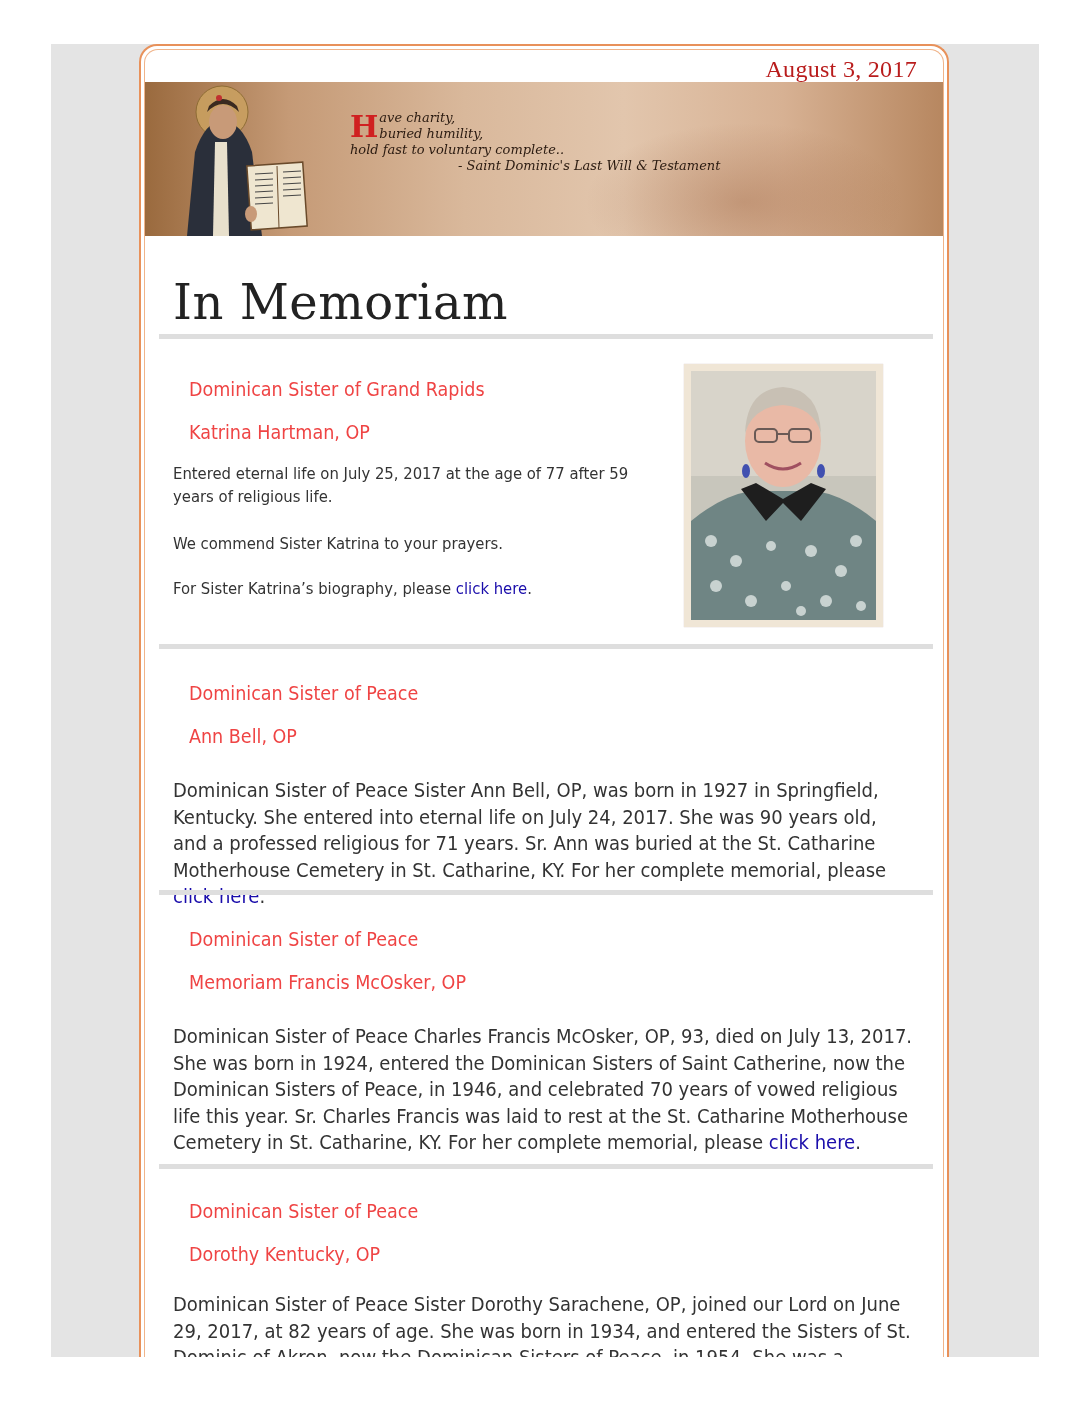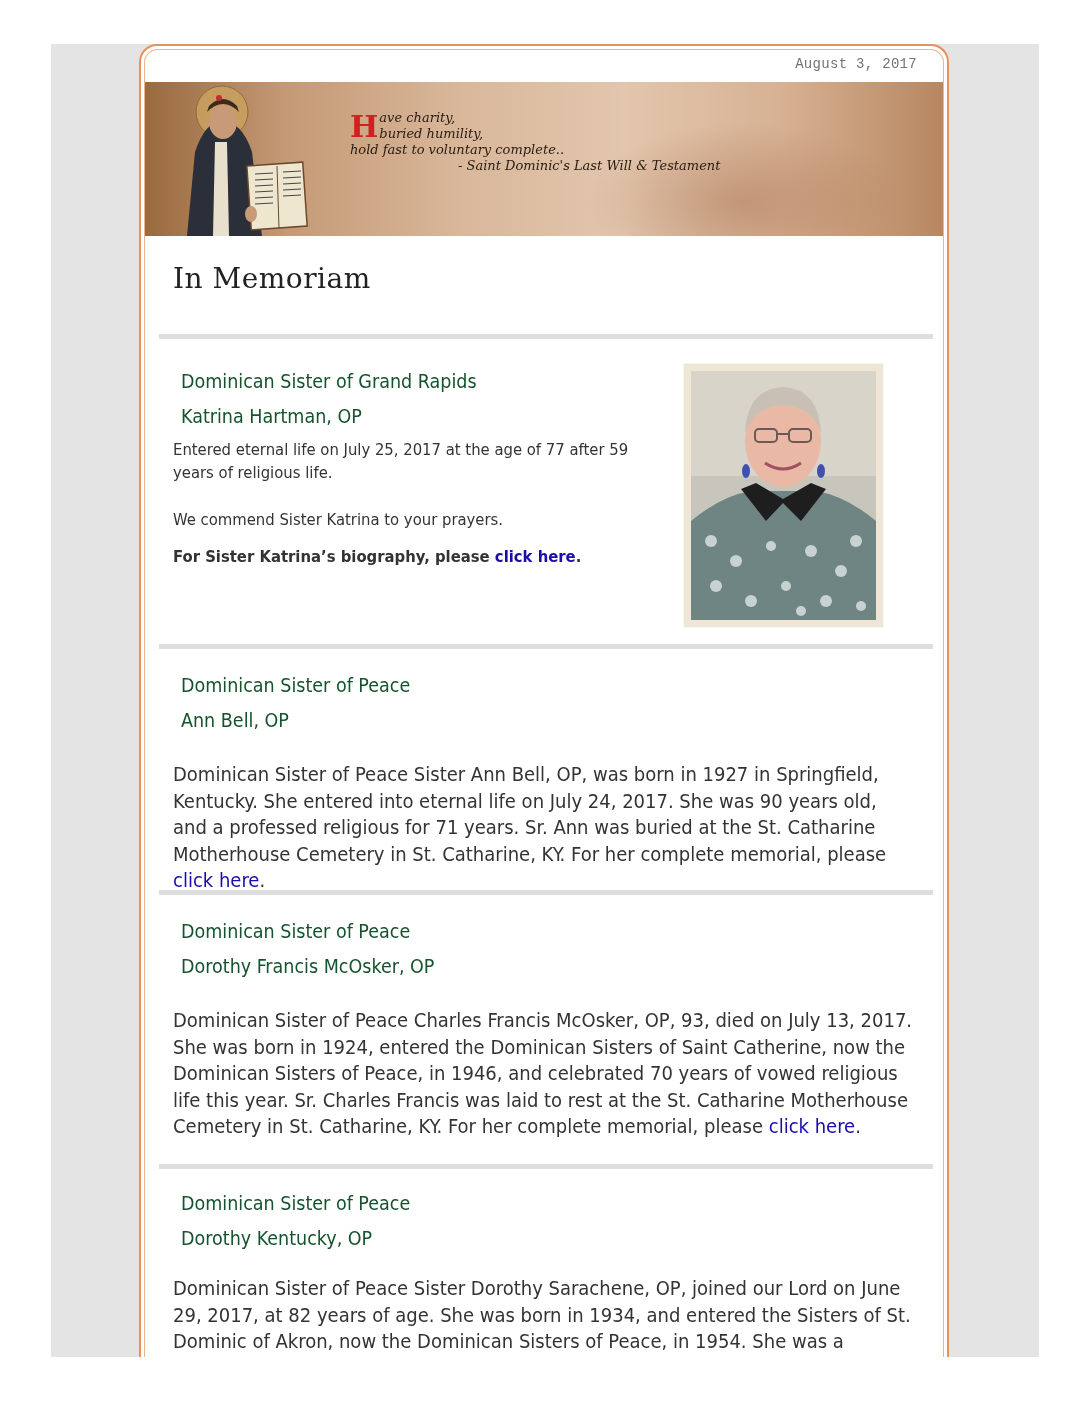--- a/index.html
+++ b/index.html
@@ -1,32 +1,32 @@
 <!DOCTYPE html>
 <html><head>
 <meta charset="utf-8">
 <style>
   html, body { margin:0; padding:0; background:#ffffff; }
   body { width:1088px; height:1408px; position:relative; overflow:hidden; font-family:"DejaVu Sans", sans-serif; }
   .bg { position:absolute; left:51px; top:44px; width:988px; height:1313px; background:#e4e4e4; }
   .frame { position:absolute; left:139px; top:44px; width:810px; height:1360px; border:2px solid #e8915a; border-bottom:none; border-radius:18px 18px 0 0; background:#fff; box-sizing:border-box; }
   .frame-inner { position:absolute; left:3px; top:3px; right:3px; bottom:0; border:1px solid #f0b48a; border-bottom:none; border-radius:14px 14px 0 0; overflow:hidden; background:#fff; }
-  .date { position:absolute; right:26px; top:6px; font-family:Liberation Mono, monospace; font-size:14px; color:#737373; letter-spacing:0.3px; }
+  .date { position:absolute; right:26px; top:6px; font-family:Liberation Serif, serif; font-size:24px; color:#b91c1c; letter-spacing:0.3px; }
   .banner { position:absolute; left:0; top:32px; width:100%; height:154px; overflow:hidden;
     background: linear-gradient(90deg, #9a6a3e 0%, #c59a76 18%, #d9b89b 40%, #e2c6ad 60%, #d7b193 80%, #b78760 100%); }
   .banner::after { content:""; position:absolute; left:55%; top:40px; width:320px; height:160px; border-radius:50%; background: radial-gradient(ellipse at center, rgba(150,90,55,0.35), rgba(150,90,55,0) 70%); }
   .saint { position:absolute; left:22px; top:0; width:160px; height:154px; }
   .quote { position:absolute; left:205px; top:28px; font-family:"DejaVu Serif", serif; font-style:italic; font-size:13px; line-height:16px; color:#2a1a10; z-index:2; }
   .quote .cap { color:#d02020; font-size:30px; font-style:normal; font-weight:bold; float:left; line-height:30px; margin-right:1px; margin-top:2px; }
   .quote .l2 { padding-left:0; }
   .quote .l4 { padding-left:108px; }
-  .title { position:absolute; left:28px; top:212px; font-family:"DejaVu Serif", serif; font-size:28px; color:#222; letter-spacing:0.5px; }
+  .title { position:absolute; left:28px; top:224px; font-family:"DejaVu Serif", serif; font-size:48px; color:#222; letter-spacing:0.5px; }
   .sep { position:absolute; left:14px; width:774px; height:5px; background:#dedede; }
   .entry { position:absolute; left:28px; width:740px; color:#333; }
-  .entry h2 { margin:8px; font-size:19.5px; font-weight:normal; line-height:27px; color:#14532d; font-family:"DejaVu Sans Condensed","DejaVu Sans", sans-serif; }
+  .entry h2 { margin:16px; font-size:19.5px; font-weight:normal; line-height:27px; color:#ef4444; font-family:"DejaVu Sans Condensed","DejaVu Sans", sans-serif; }
   .entry p { margin:0; font-size:20px; line-height:26.5px; color:#333; font-family:"DejaVu Sans Condensed","DejaVu Sans", sans-serif; }
   .entry1 p { font-size:16.5px; line-height:23px; }
   a.link { color:#1a0dab; text-decoration:none; }
   .photo { position:absolute; left:539px; top:314px; width:199px; height:263px; background:#f0e6d6; box-shadow:0 0 1px #cbb; }
   .photo-inner { position:absolute; left:7px; top:7px; width:185px; height:249px; background:linear-gradient(180deg,#d9d6cc 0%,#cfcbc0 45%,#b9c0bf 55%,#7d8c8c 100%); overflow:hidden; }
 </style>
 </head>
 <body>
 
 <div class="bg"></div>
@@ -72,21 +72,21 @@
 
     <div class="title">In Memoriam</div>
 
     <div class="sep" style="top:284px;"></div>
 
     <div class="entry entry1" style="top:310px; width:490px;">
       <h2>Dominican Sister of Grand Rapids</h2>
       <h2>Katrina Hartman, OP</h2>
       <p style="">Entered eternal life on July 25, 2017 at the age of 77 after 59 years of religious life.</p>
       <p style="margin-top:24px;">We commend Sister Katrina to your prayers.</p>
-      <p style="margin-top:14px;font-weight:bold;"><span>For Sister Katrina’s biography, please </span><a class="link" href="#">click here</a><span>.</span></p>
+      <p style="margin-top:22px;"><span>For Sister Katrina’s biography, please </span><a class="link" href="#">click here</a><span>.</span></p>
     </div>
 
     <div class="photo">
       <div class="photo-inner">
         <svg width="185" height="249" viewBox="0 0 185 249">
           <rect x="0" y="0" width="185" height="120" fill="#d8d4ca"></rect>
           <rect x="0" y="105" width="185" height="144" fill="#c8c6bc"></rect>
           <path d="M0 249 L0 150 Q30 125 60 120 L125 120 Q155 125 185 150 L185 249 Z" fill="#6f8584"></path>
           <g fill="#e6ecea" opacity="0.75">
             <circle cx="20" cy="170" r="6"></circle>
@@ -120,21 +120,21 @@
     <div class="entry" style="top:614px;">
       <h2>Dominican Sister of Peace</h2>
       <h2>Ann Bell, OP</h2>
       <p style="margin-top:27px;"><span>Dominican Sister of Peace Sister Ann Bell, OP, was born in 1927 in Springfield, Kentucky. She entered into eternal life on July 24, 2017. She was 90 years old, and a professed religious for 71 years. Sr. Ann was buried at the St. Catharine Motherhouse Cemetery in St. Catharine, KY. For her complete memorial, please </span><a class="link" href="#">click here</a><span>.</span></p>
     </div>
 
     <div class="sep" style="top:840px;"></div>
 
     <div class="entry" style="top:860px;">
       <h2>Dominican Sister of Peace</h2>
-      <h2>Dorothy Francis McOsker, OP</h2>
+      <h2>Memoriam Francis McOsker, OP</h2>
       <p style="margin-top:27px;"><span>Dominican Sister of Peace Charles Francis McOsker, OP, 93, died on July 13, 2017. She was born in 1924, entered the Dominican Sisters of Saint Catherine, now the Dominican Sisters of Peace, in 1946, and celebrated 70 years of vowed religious life this year. Sr. Charles Francis was laid to rest at the St. Catharine Motherhouse Cemetery in St. Catharine, KY. For her complete memorial, please </span><a class="link" href="#">click here</a><span>.</span></p>
     </div>
 
     <div class="sep" style="top:1114px;"></div>
 
     <div class="entry" style="top:1132px;">
       <h2>Dominican Sister of Peace</h2>
       <h2>Dorothy Kentucky, OP</h2>
       <p style="margin-top:23px;">Dominican Sister of Peace Sister Dorothy Sarachene, OP, joined our Lord on June 29, 2017, at 82 years of age. She was born in 1934, and entered the Sisters of St. Dominic of Akron, now the Dominican Sisters of Peace, in 1954. She was a</p>
     </div>

